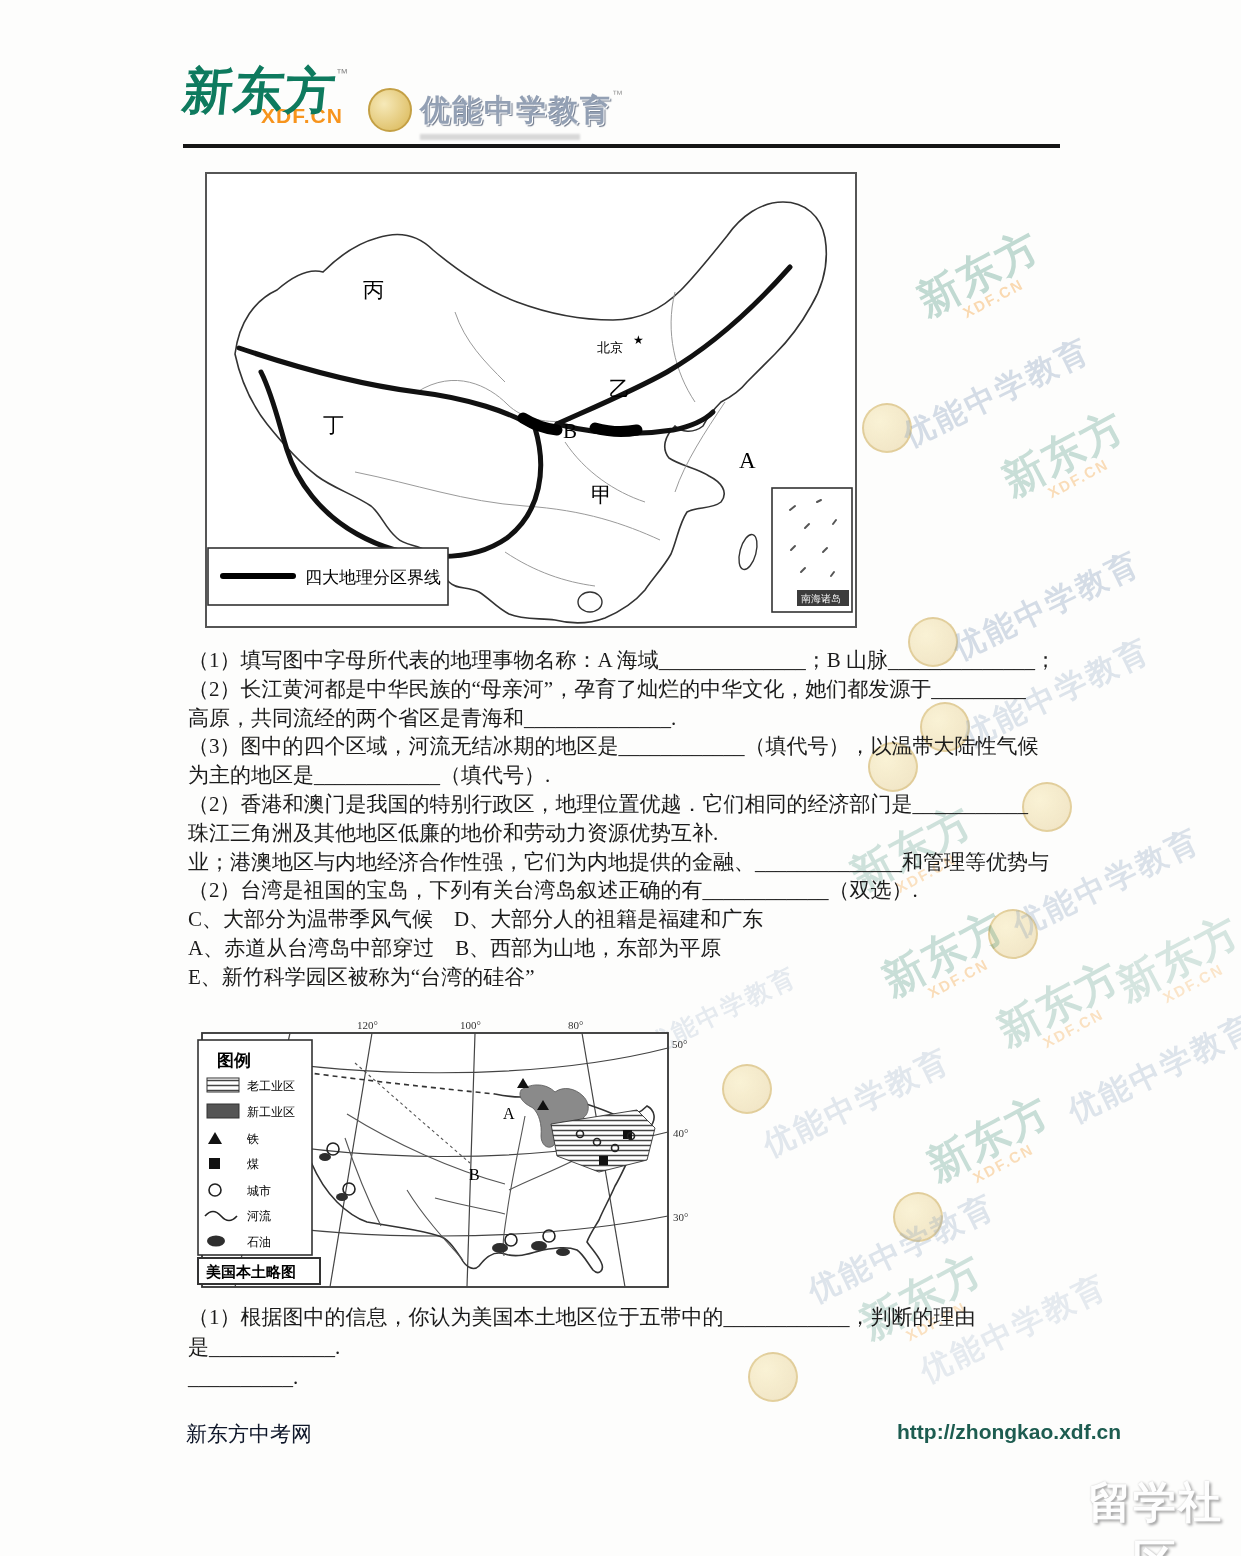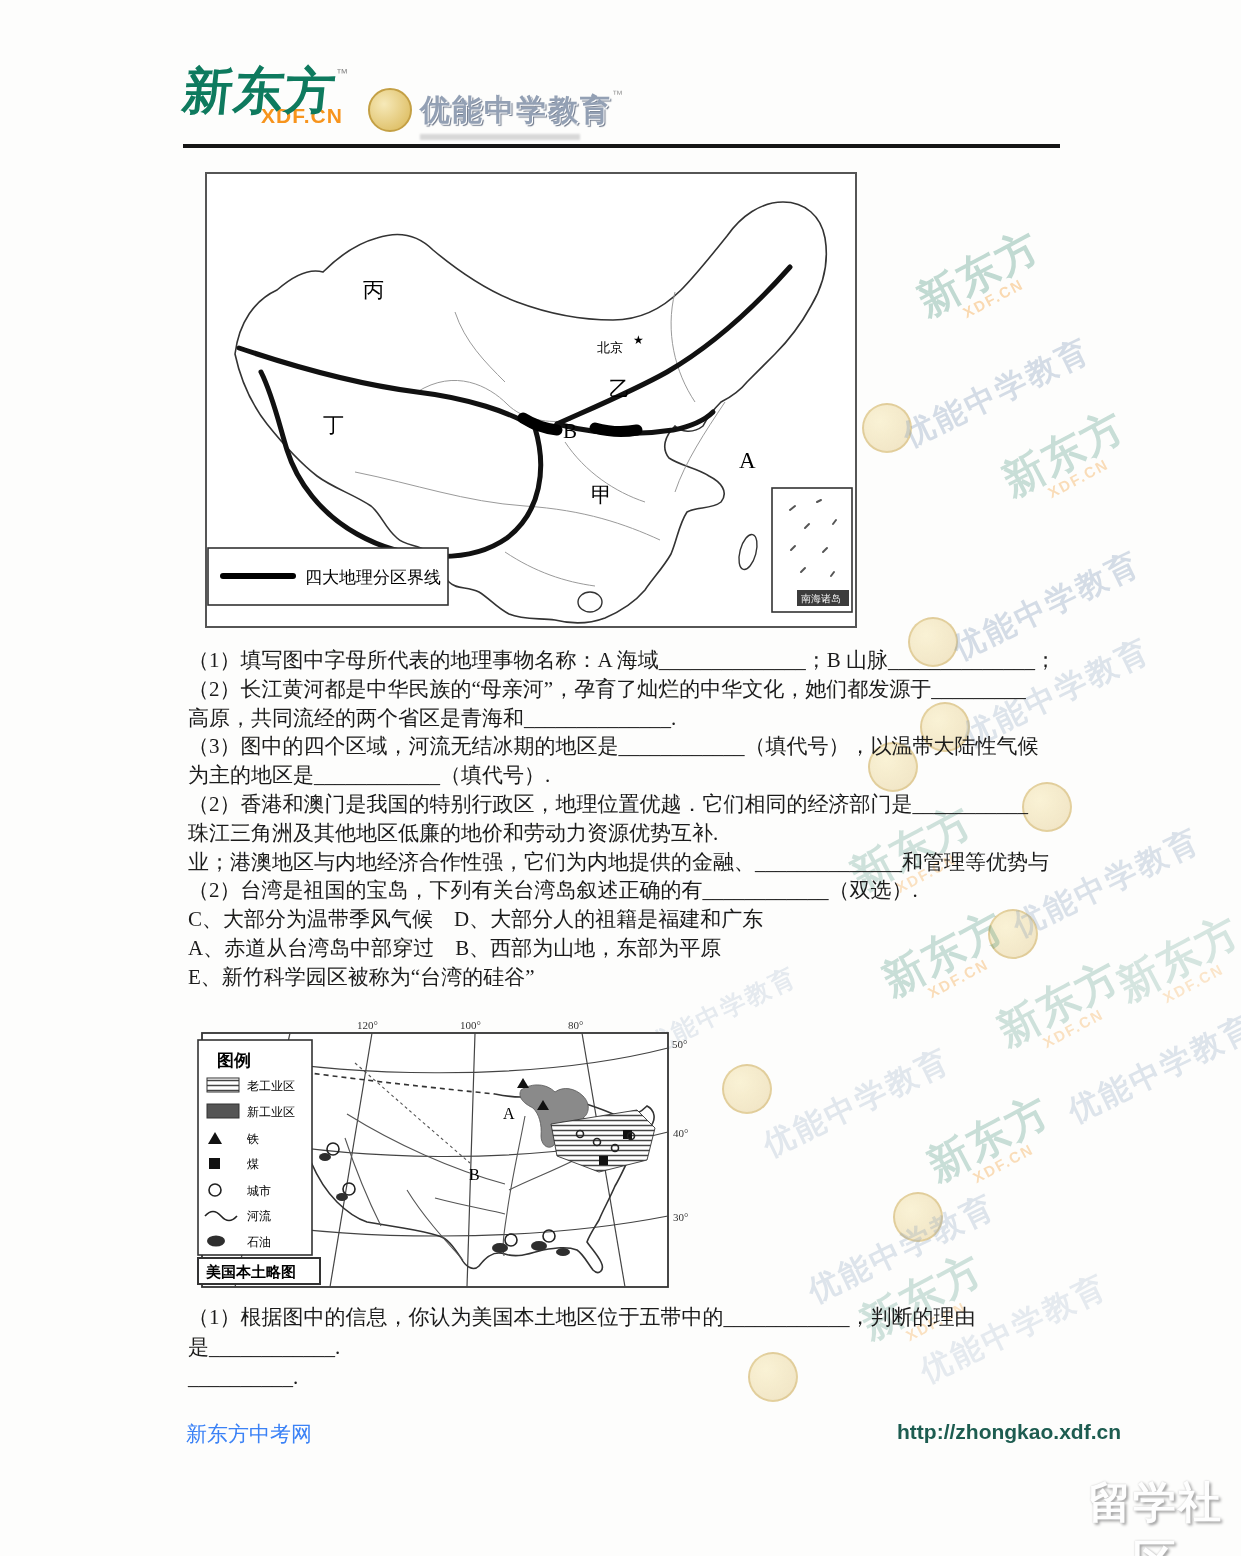--- a/index.html
+++ b/index.html
@@ -30,21 +30,21 @@
   .hdr-yn .strip{display:block;margin:2px 0 0 52px;width:160px;height:6px;background:#d8d8d8;filter:blur(1px);}
   .hdr-rule{position:absolute;left:183px;top:144px;width:877px;height:4px;background:#151515;z-index:3;}
   
   .fig{position:absolute;z-index:2;}
   .fig svg{display:block;}
   
   .qblock{position:absolute;left:188px;width:920px;z-index:3;font-size:21px;white-space:nowrap;}
   .qblock .ln{height:28.8px;line-height:28.8px;}
   .qblock2 .ln{height:30px;line-height:30px;}
   
-  .ftr-site{position:absolute;left:186px;top:1420px;font-size:21px;color:#3b82f6;z-index:3;}
+  .ftr-site{position:absolute;left:186px;top:1420px;font-size:21px;color:#0f172a;z-index:3;}
   .ftr-url{position:absolute;left:897px;top:1420px;font-size:21px;font-weight:bold;color:#1d5c50;z-index:3;font-family:"Liberation Sans",sans-serif;}
   
   .corner{position:absolute;left:1070px;top:1474px;z-index:4;text-align:center;font-family:"Liberation Sans",sans-serif;}
   .corner .t{font-size:43px;font-weight:bold;color:#fefefe;letter-spacing:2px;
     text-shadow:0 0 2px #c9c9c9,2px 2px 3px #9e9e9e;}
   text{font-family:"Liberation Serif","DejaVu Serif",serif;}
 </style>
 </head>
 <body>
 

